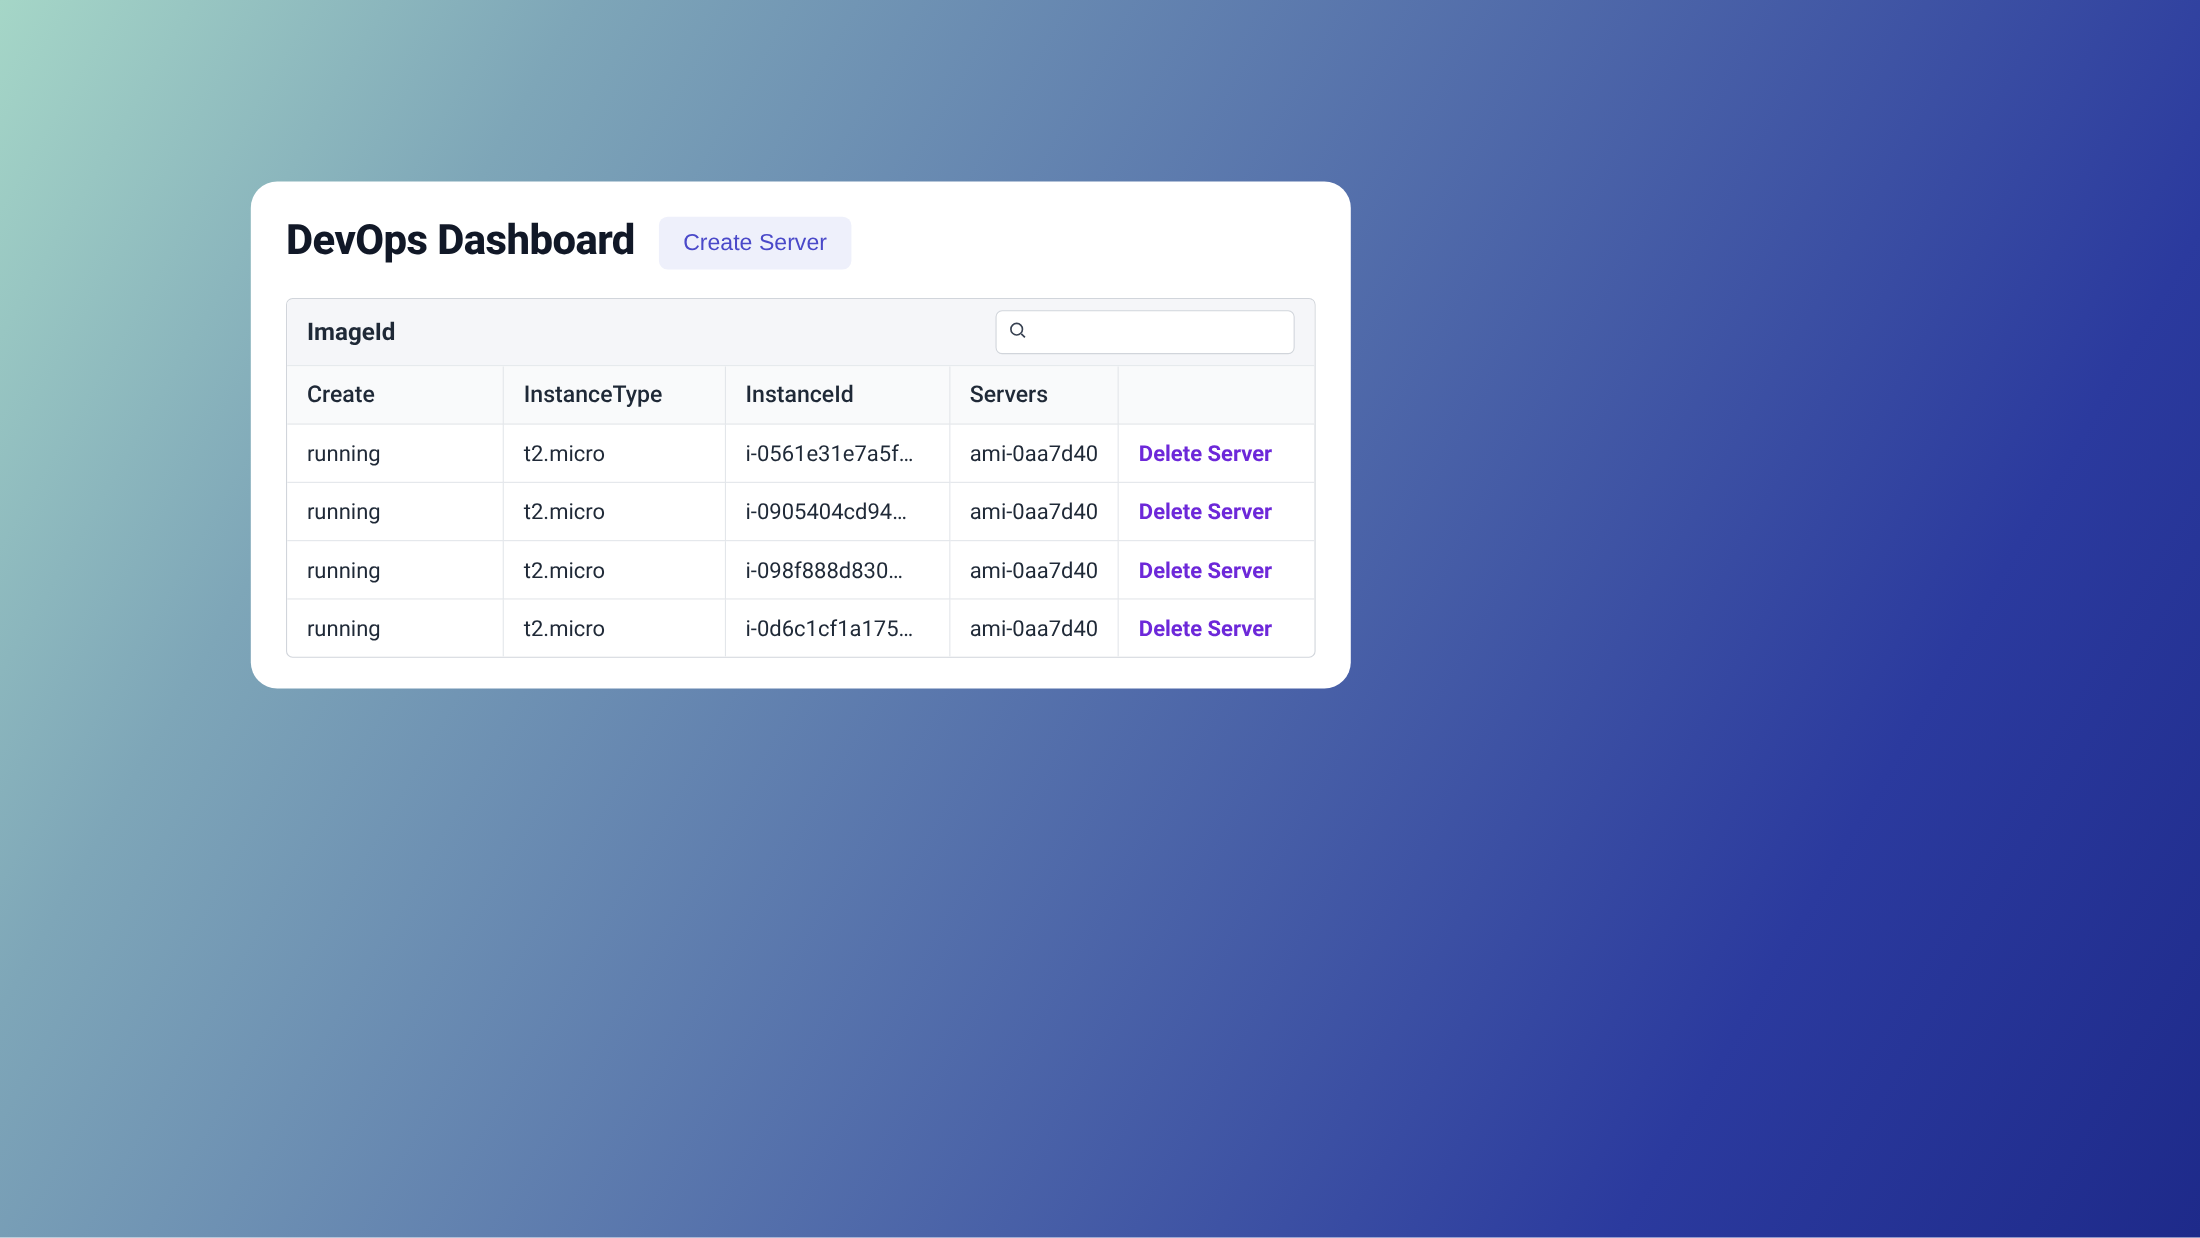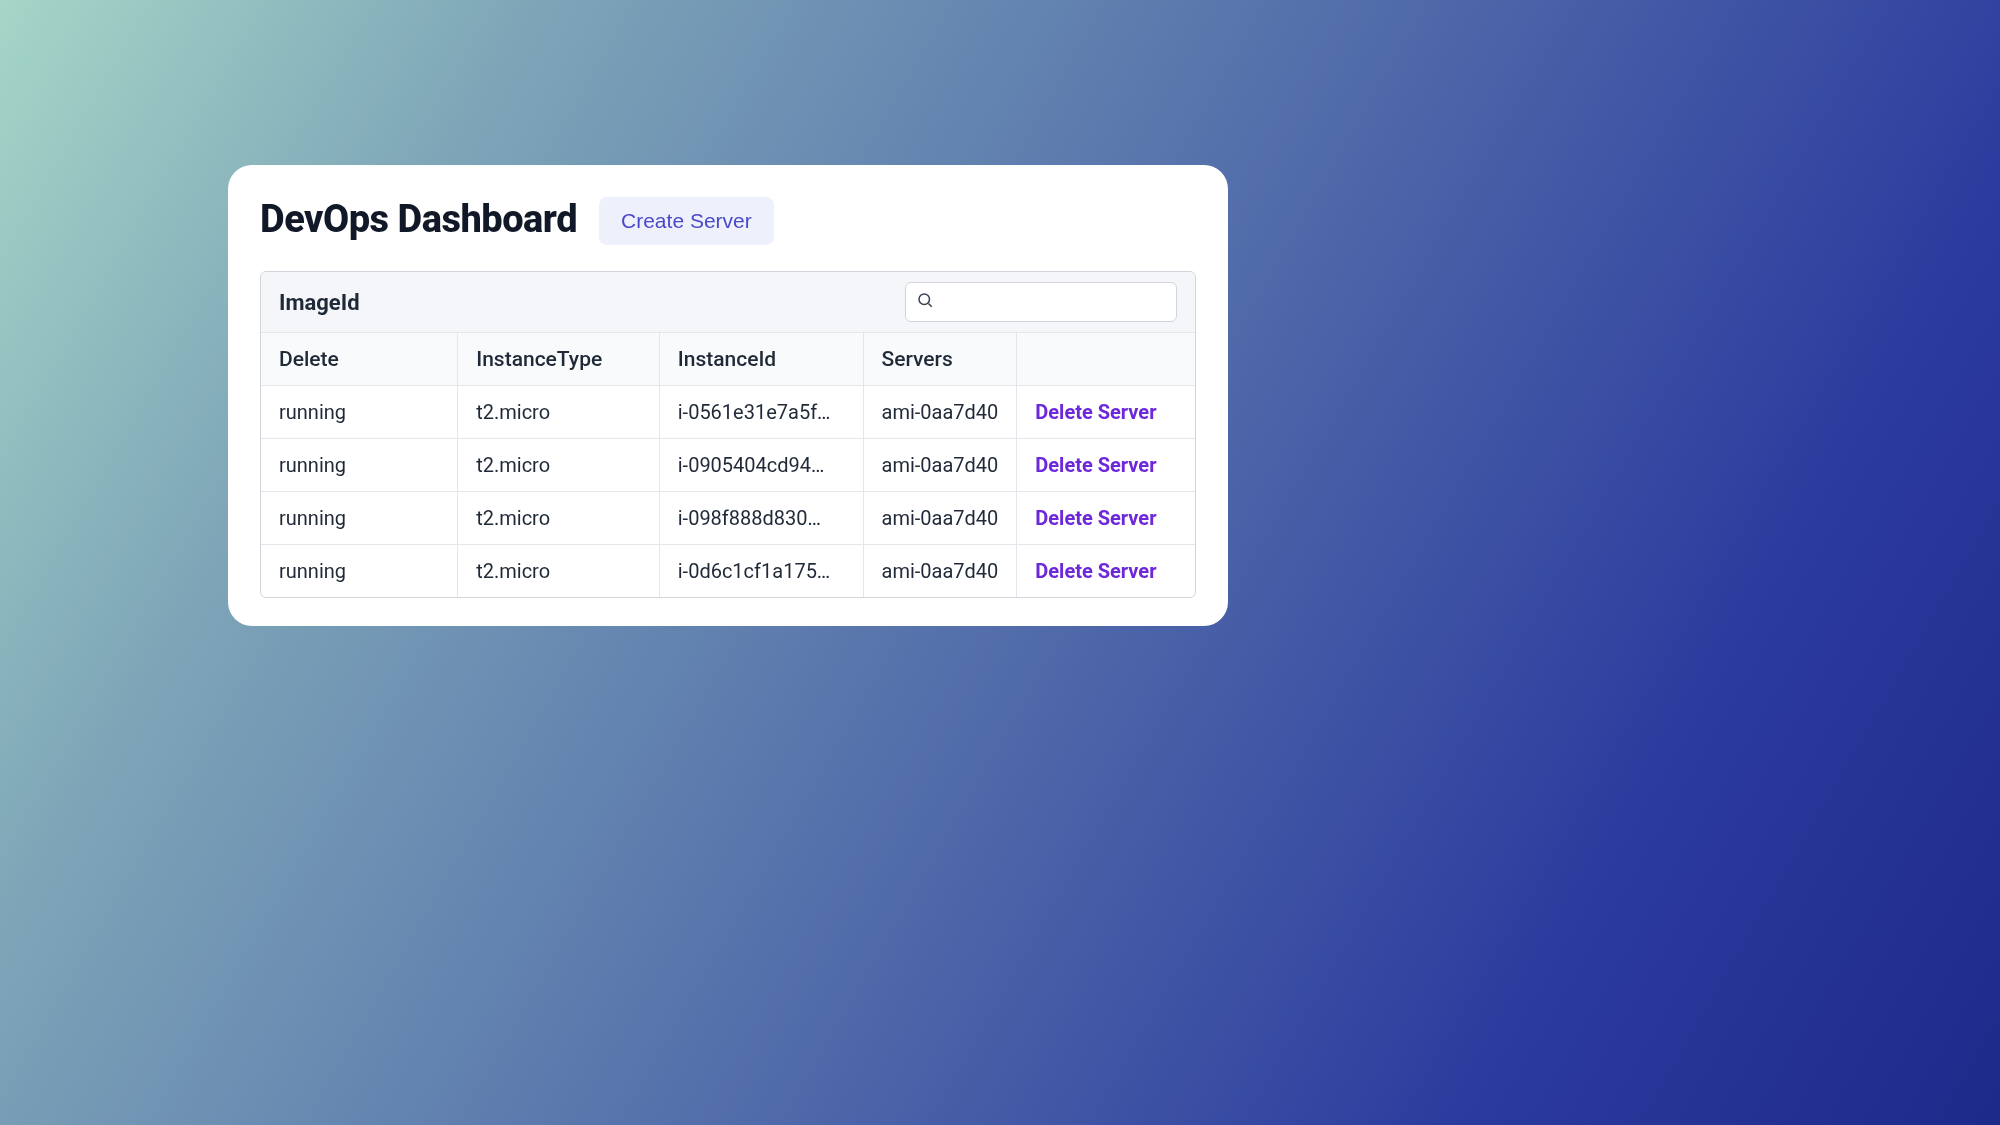--- a/index.html
+++ b/index.html
@@ -155,21 +155,21 @@
             </svg>
         </span>
         <input class="search-input" type="text" placeholder="" style="">
       </div>
     </div>
 
     <div class="scroll-area">
       <table>
         <thead>
           <tr>
-            <th class="col-state">Delete</th>
+            <th class="col-state">Create</th>
             <th class="col-type">InstanceType</th>
             <th class="col-instance">InstanceId</th>
             <th class="col-image">Servers</th>
             <th class="col-actions"></th>
           </tr>
         </thead>
         <tbody>
           <tr>
             <td class="col-state">running</td>
             <td class="col-type">t2.micro</td>

